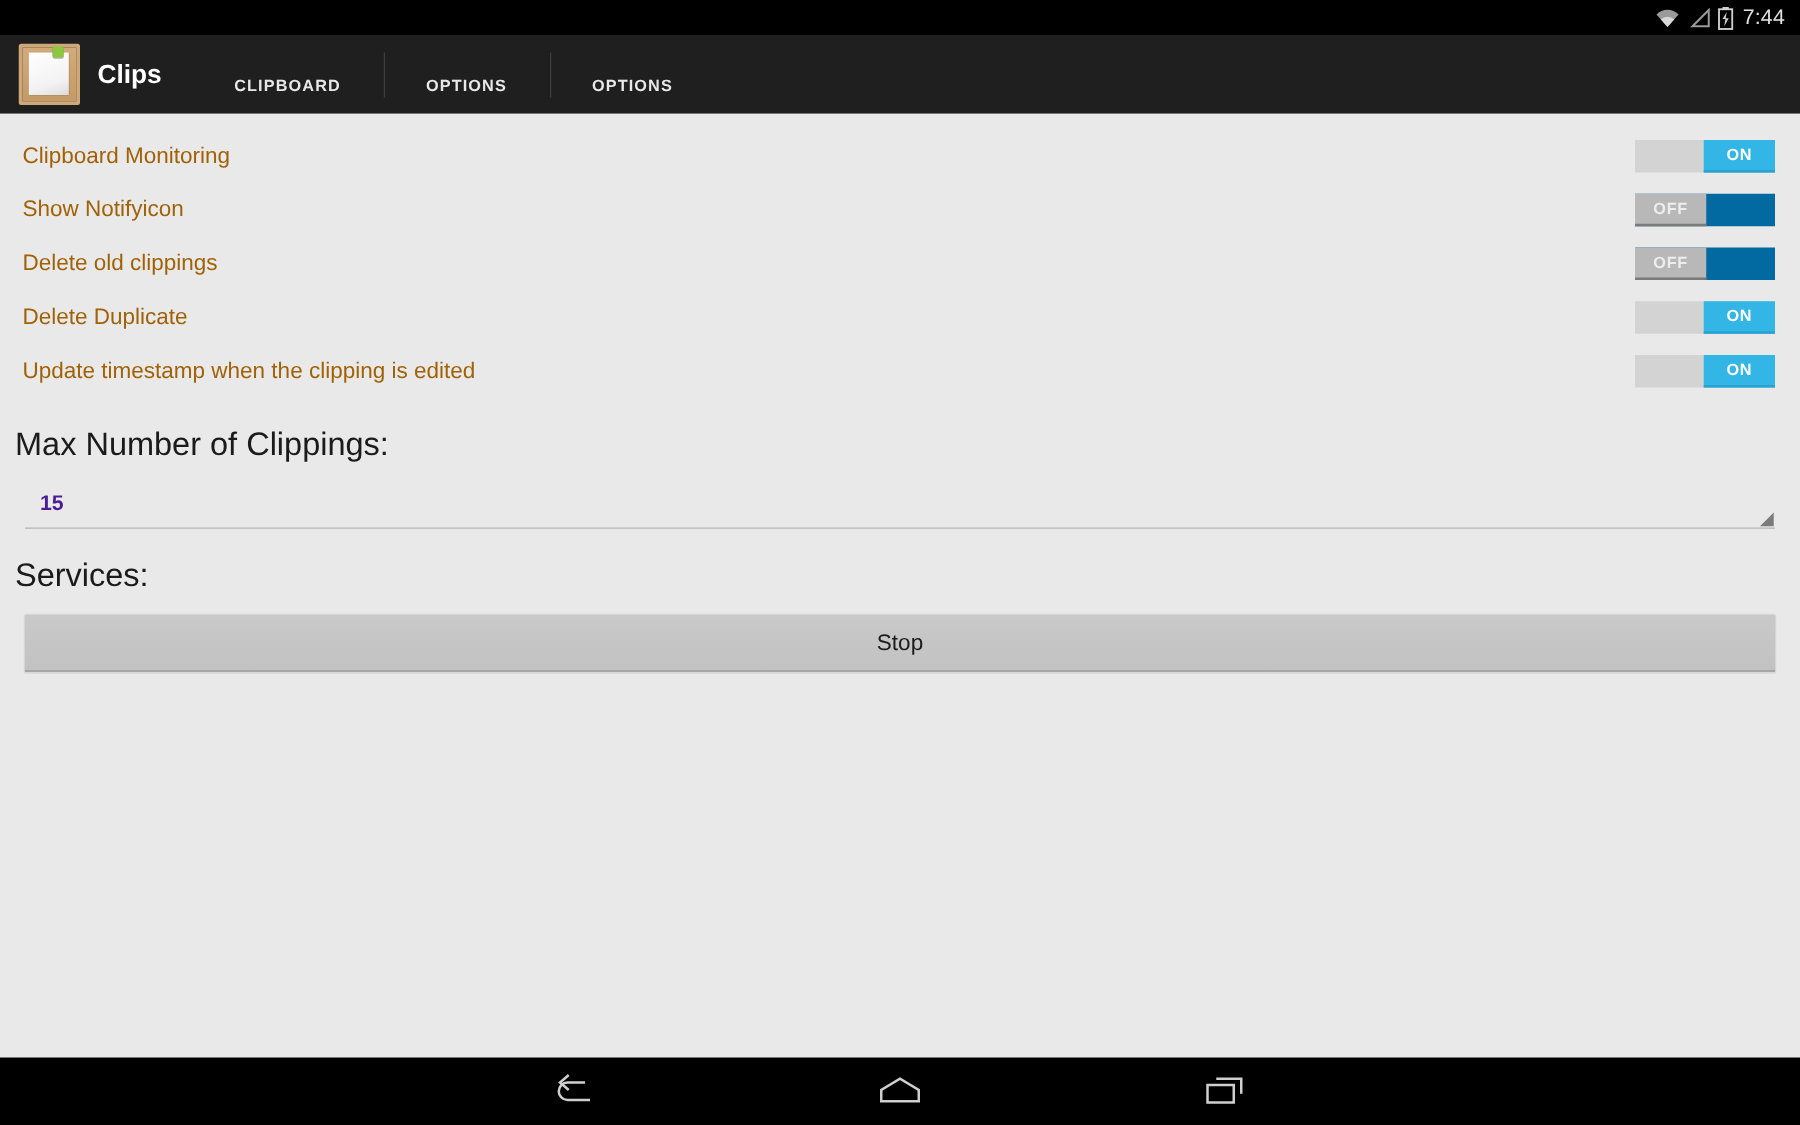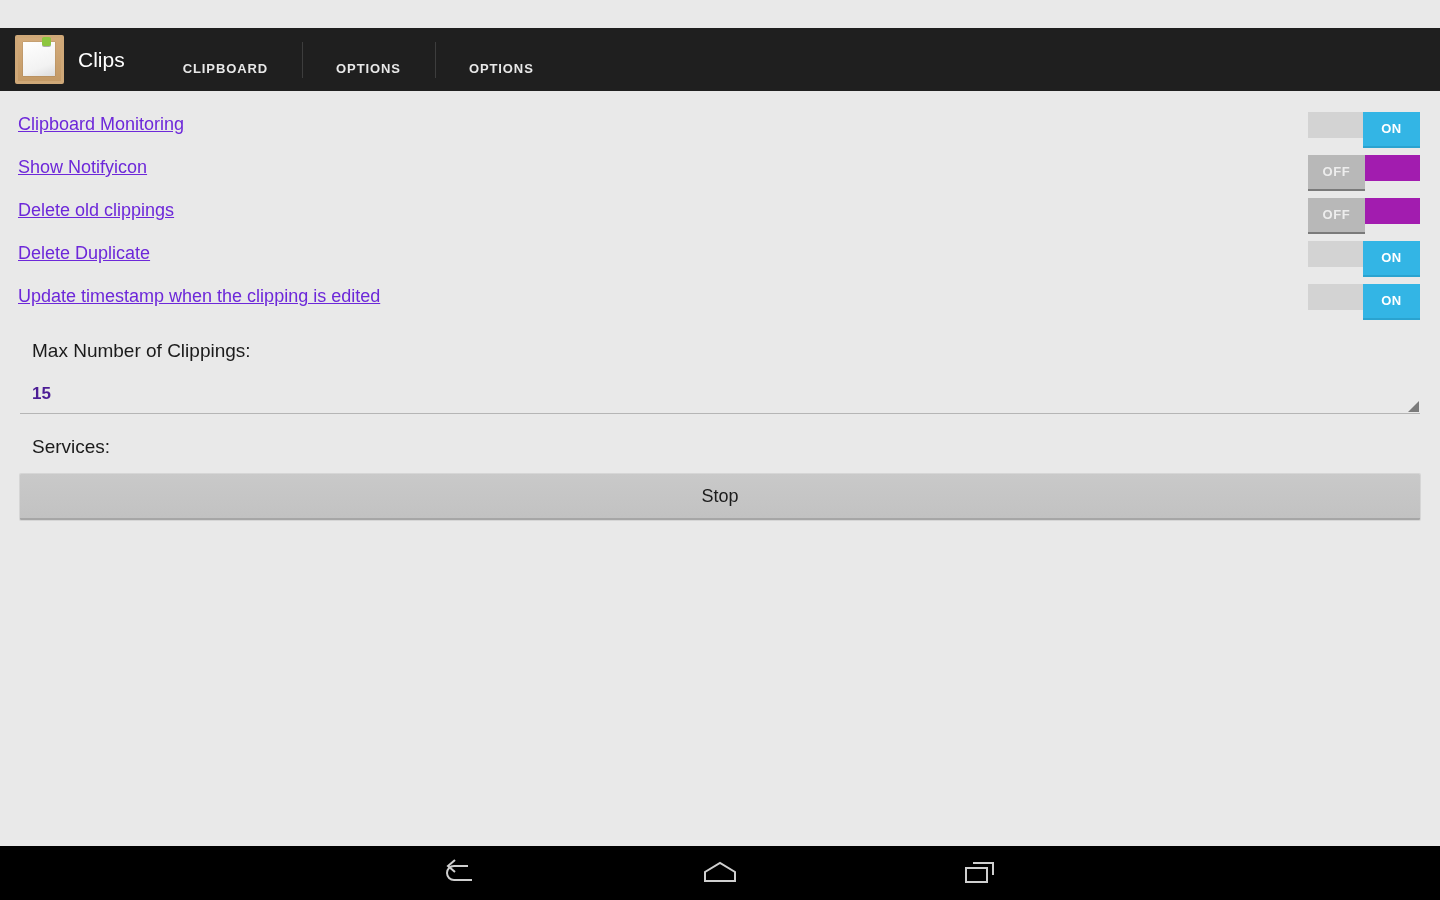--- a/index.html
+++ b/index.html
@@ -76,21 +76,21 @@
     width: 9px; height: 9px;
     background: #8dc63f;
     border-radius: 2px;
     box-shadow: 0 1px 0 rgba(0,0,0,.3);
   }
   .app-title {
     color: #ffffff;
     font-size: 21px;
     line-height: 63px;
     margin-left: 14px;
-    font-weight: 400;
+    font-weight: 700;
     flex: 0 0 auto;
   }
 
   .tabs {
     display: flex;
     align-items: stretch;
     height: 63px;
     margin-left: 24px;
   }
   .tab {
@@ -135,69 +135,68 @@
   .setting-row {
     position: relative;
     height: 43px;
     display: flex;
     align-items: center;
     padding-left: 18px;
     padding-right: 20px;
   }
   .setting-label {
     font-size: 18px;
-    color: #6d28d9;
+    color: #a16207;
     flex: 1 1 auto;
     line-height: 43px;
-    text-decoration: underline;
   }
 
   
   .toggle {
     position: relative;
     width: 112px;
     height: 26px;
     flex: 0 0 auto;
     background: #dcdcdc;
     display: flex;
     cursor: pointer;
     user-select: none;
   }
   .toggle .thumb {
     position: absolute;
     top: 0;
     width: 57px;
-    height: 36px;
+    height: 26px;
     display: flex;
     align-items: center;
     justify-content: center;
     font-size: 13px;
     font-weight: bold;
     letter-spacing: 0.6px;
   }
   .toggle.on  { background: #d3d3d3; }
   .toggle.on .thumb {
     right: 0;
     background: #33b5e5;
     color: #ffffff;
     border-bottom: 2px solid #2aa3d0;
   }
-  .toggle.off { background: #a21caf; }
+  .toggle.off { background: #0369a1; }
   .toggle.off .thumb {
     left: 0;
     background: #b8b8b8;
     color: #ededed;
     border-bottom: 2px solid #7a7a7a;
   }
 
   
   .section-heading {
-    font-size: 19px;
+    font-size: 26px;
     color: #1b1b1b;
-    padding-left: 32px;
+    padding-left: 12px;
   }
 
   
   .spinner {
     position: relative;
     margin: 0 20px 0 20px;
     height: 40px;
     border-bottom: 1px solid #b5b5b5;
     display: flex;
     align-items: center;
@@ -253,20 +252,37 @@
     align-items: center;
     justify-content: center;
     cursor: pointer;
   }
 </style>
 </head>
 <body>
 
 <div id="screen">
 
+  <div class="status-bar">
+    <div class="status-icons">
+      <svg class="sicon" width="22" height="17" viewBox="0 0 22 17">
+        <path d="M11 15.5 L2.2 5.6 A12 12 0 0 1 19.8 5.6 Z" fill="#9a9a9a"></path>
+        <path d="M11 15.5 L5.6 9.4 A8 8 0 0 1 16.4 9.4 Z" fill="#d8d8d8"></path>
+      </svg>
+      <svg class="sicon" width="19" height="17" viewBox="0 0 19 17">
+        <path d="M17 2 L17 15 L4 15 Z" fill="none" stroke="#9a9a9a" stroke-width="1.6"></path>
+      </svg>
+      <svg class="sicon" width="13" height="19" viewBox="0 0 13 19">
+        <rect x="4" y="0.6" width="5" height="2" fill="#cfcfcf"></rect>
+        <rect x="1.2" y="2.4" width="10.6" height="15.8" fill="none" stroke="#cfcfcf" stroke-width="1.5"></rect>
+        <path d="M7.4 4.5 L4 10.2 L6.3 10.2 L5.4 16 L9 9.6 L6.6 9.6 Z" fill="#cfcfcf"></path>
+      </svg>
+    </div>
+    <div class="status-clock">7:44</div>
+  </div>
 
   <div class="action-bar">
     <div class="app-icon">
       <div class="paper"></div>
       <div class="pin"></div>
     </div>
     <div class="app-title">Clips</div>
 
     <div class="tabs">
       <div class="tab">

